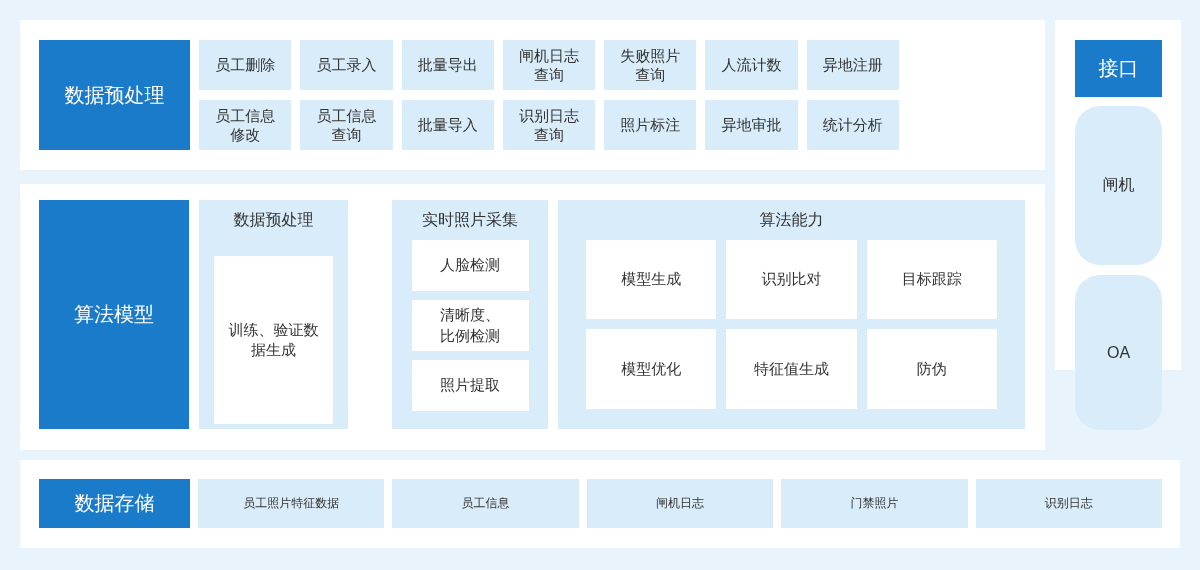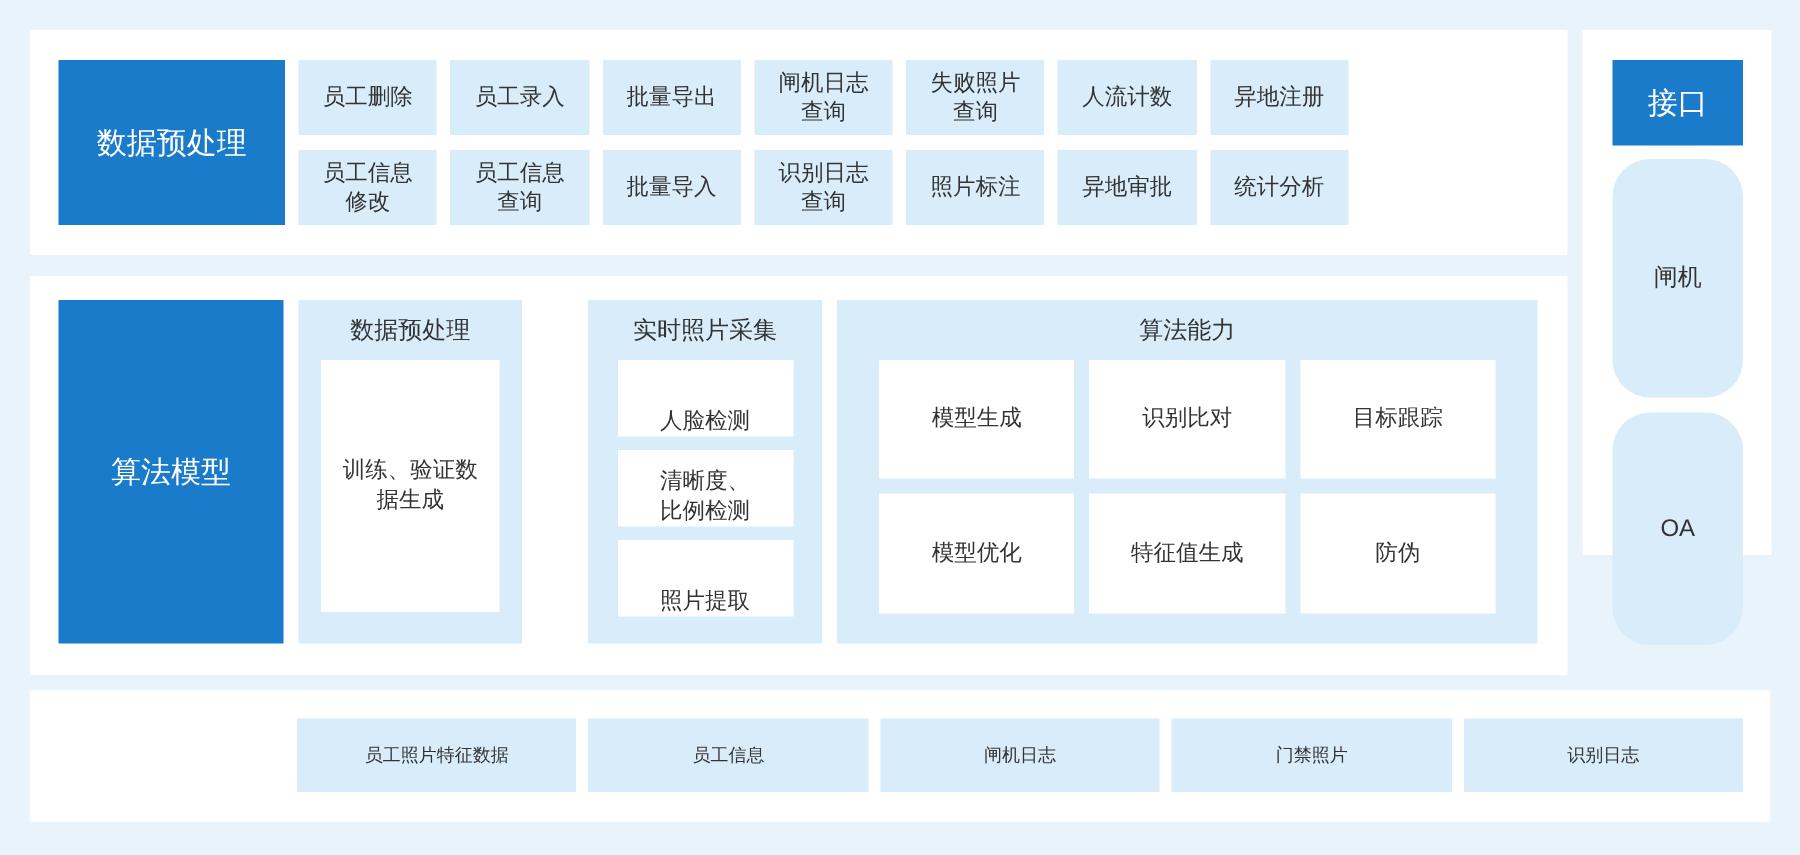--- a/index.html
+++ b/index.html
@@ -81,23 +81,23 @@
   }
   .white-box {
     background: #ffffff;
     display: flex;
     align-items: center;
     justify-content: center;
     text-align: center;
     font-size: 15px;
     line-height: 1.35;
   }
-  .sub-pre .white-box { width: 119px; height: 168px; margin: 0 auto; }
+  .sub-pre .white-box { width: 119px; height: 168px; margin: 16px auto; }
   .sub-pre .white-box span { display: inline-block; max-width: 92px; }
-  .sub-cap .white-box { width: 117px; height: 51px; margin: 0 auto 9px; align-items: flex-end; }
+  .sub-cap .white-box { width: 117px; height: 51px; margin: 0 auto 9px; }
   .sub-cap .white-box span { display: inline-block; max-width: 66px; }
   .abil-grid {
     margin: 0 28px;
     display: grid;
     grid-template-columns: repeat(3, 1fr);
     grid-template-rows: 79px 80px;
     gap: 10px;
   }
 
   .tile-v {
@@ -212,20 +212,21 @@
     </div>
   </section>
 
   <section class="panel panel-iface">
     <div class="title-box">接口</div>
     <div class="tile-v tile-gate">闸机</div>
     <div class="tile-v tile-oa">OA</div>
   </section>
 
   <section class="panel panel-store">
+    <div class="title-box">数据存储</div>
     <div class="store-row">
       <div class="tile">员工照片特征数据</div>
       <div class="tile">员工信息</div>
       <div class="tile">闸机日志</div>
       <div class="tile">门禁照片</div>
       <div class="tile">识别日志</div>
     </div>
   </section>
 
 </div>

